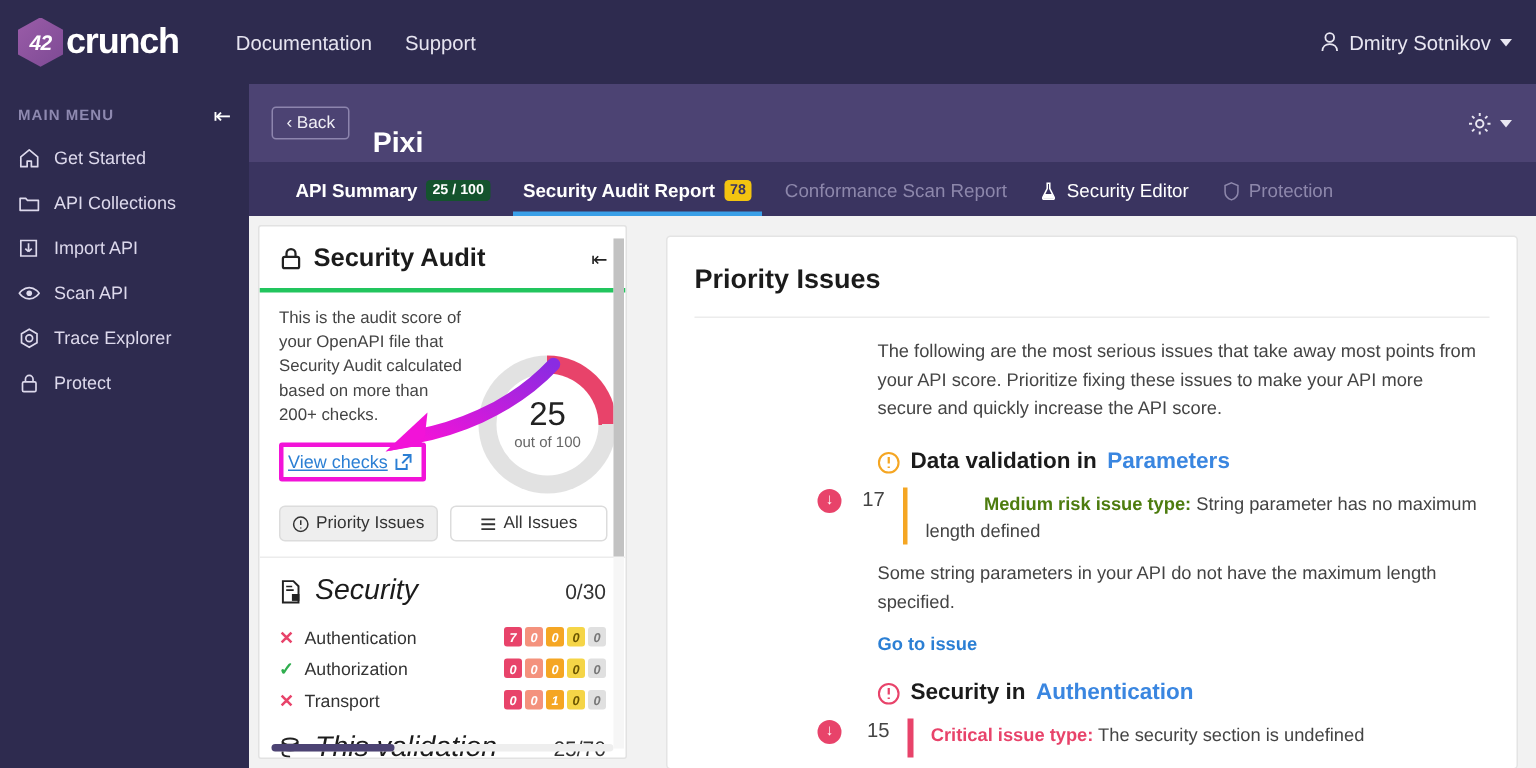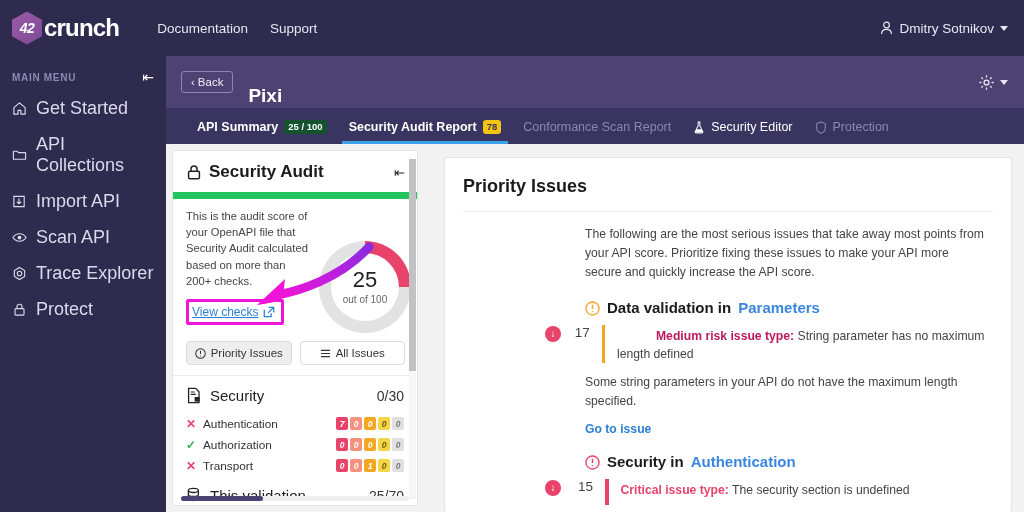--- a/index.html
+++ b/index.html
@@ -56,21 +56,21 @@
     display: flex; align-items: center; padding: 14px 12px 6px 12px;
   }
   .sidebar-head .lbl {
     color: #8e89b0; font-size: 10px; letter-spacing: 0.7px; font-weight: bold;
   }
   .collapse-ico {
     margin-left: auto; color: #fff; font-size: 14px; line-height: 1;
   }
   .side-item {
     display: flex; align-items: center; gap: 9px;
-    padding: 7.5px 12px; color: #ddd9ec; font-size: 18px;
+    padding: 7.5px 12px; color: #ddd9ec; font-size: 12px;
   }
   .side-item svg { flex: none; }
 
   
   .pagehead {
     position: absolute; left: 166px; top: 56px; width: 858px; height: 52px;
     background: #4c4373; display: flex; align-items: center;
   }
   .backbtn {
     margin-left: 15px; border: 1px solid #8d85ae; border-radius: 3px;
@@ -114,21 +114,21 @@
   }
 
   
   .auditpanel {
     position: absolute; left: 6px; top: 6px; width: 246px; height: 356px;
     background: #fff; border: 1px solid #e2e2e2; border-radius: 2px;
     overflow: hidden;
   }
   .audit-head {
     display: flex; align-items: center; gap: 7px; padding: 11px 12px 10px 13px;
-    border-bottom: 7px solid #22c55e;
+    border-bottom: 3px solid #22c55e;
   }
   .audit-head .t { font-size: 17px; color: #1b1b1b; font-weight: bold; }
   .audit-head .c { margin-left: auto; color: #222; font-size: 13px; }
   .audit-body { padding: 9px 13px 0 13px; position: relative; }
   .audit-desc {
     font-size: 11.2px; line-height: 1.45; color: #444; width: 126px;
   }
   .viewchecks {
     display: inline-flex; align-items: center; gap: 5px;
     color: #2b7fd4; font-size: 12px; margin-top: 10px;
@@ -159,21 +159,21 @@
   .tgl {
     flex: 1; display: flex; align-items: center; justify-content: center; gap: 5px;
     font-size: 11.5px; color: #333; border: 1px solid #dcdcdc; border-radius: 4px;
     padding: 5px 4px; background: #fff;
   }
   .tgl.on { background: #eeeeee; }
 
   .seccat {
     display: flex; align-items: center; gap: 8px; padding: 11px 13px 9px 13px;
   }
-  .seccat .nm { font-size: 15px; color: #1b1b1b; }
+  .seccat .nm { font-size: 19px; color: #1b1b1b; font-style: italic; }
   .seccat .sc { margin-left: auto; font-size: 14px; color: #333; }
   .secrow {
     display: flex; align-items: center; padding: 3.5px 13px;
   }
   .secrow .mark { width: 17px; font-size: 12px; font-weight: bold; }
   .secrow .mark.x { color: #e8436a; }
   .secrow .mark.v { color: #2fae4e; }
   .secrow .nm2 { font-size: 11.8px; color: #333; }
   .counts { margin-left: auto; display: flex; gap: 2px; }
   .cnt {
@@ -221,21 +221,21 @@
   .dl-badge {
     width: 16px; height: 16px; border-radius: 50%; background: #e8436a;
     color: #fff; font-size: 10px; display: flex; align-items: center;
     justify-content: center; flex: none; margin-top: 1px;
   }
   .dl-num { font-size: 13.5px; color: #444; width: 26px; text-align: right; margin-left: 6px; }
   .vbar { width: 3.5px; align-self: stretch; margin-left: 12px; min-height: 26px; }
   .vbar.orange { background: #f5a623; }
   .vbar.red { background: #e8436a; }
   .issue-txt { margin-left: 12px; font-size: 12.2px; color: #444; line-height: 1.5; padding-top: 2px; }
-  .rt-orange { color: #be185d; font-weight: bold; margin-left: 39px; }
+  .rt-orange { color: #4d7c0f; font-weight: bold; margin-left: 39px; }
   .rt-red { color: #e8436a; font-weight: bold; }
   .issue-desc { font-size: 12.2px; color: #444; padding: 10px 26px 0 140px; line-height: 1.5; }
   .goto { font-size: 12.2px; color: #2b7fd4; font-weight: bold; padding: 12px 0 0 140px; }
 </style>
 </head>
 <body>
 
 <div id="app">
 
   <div class="topbar">

